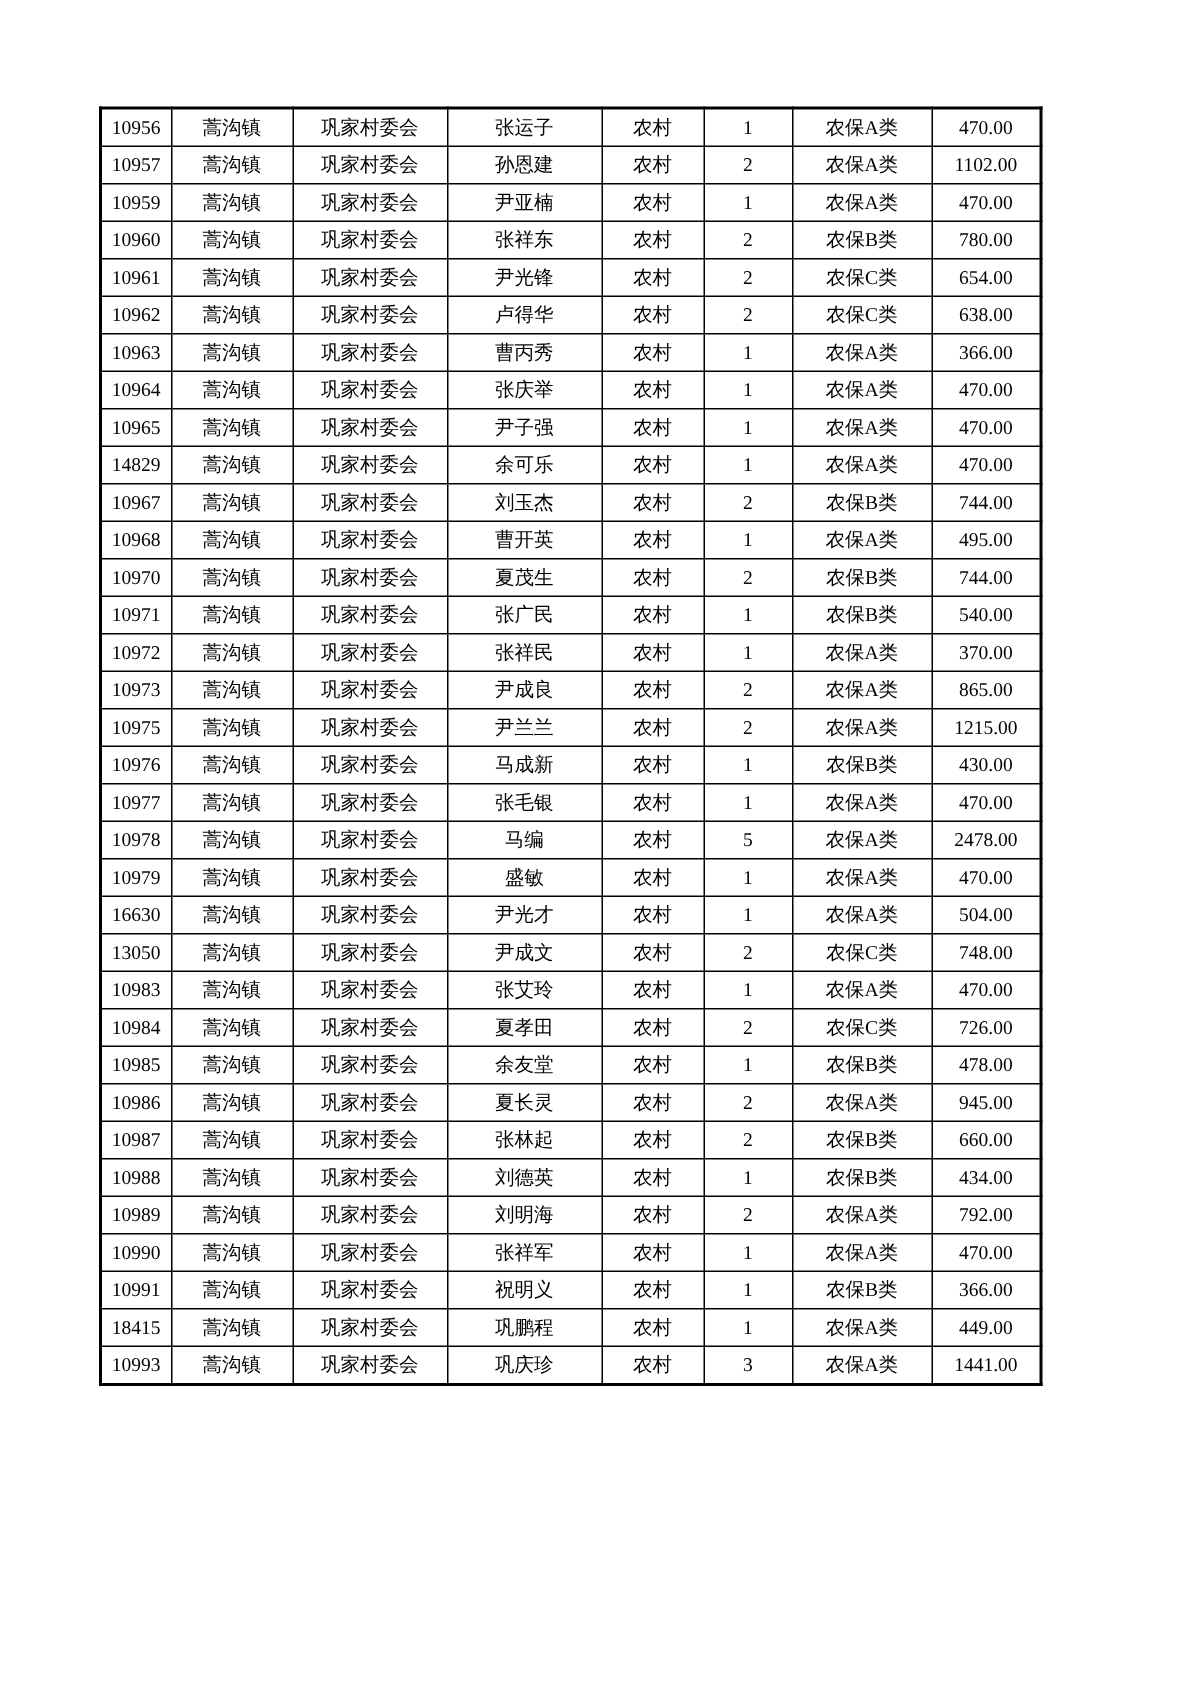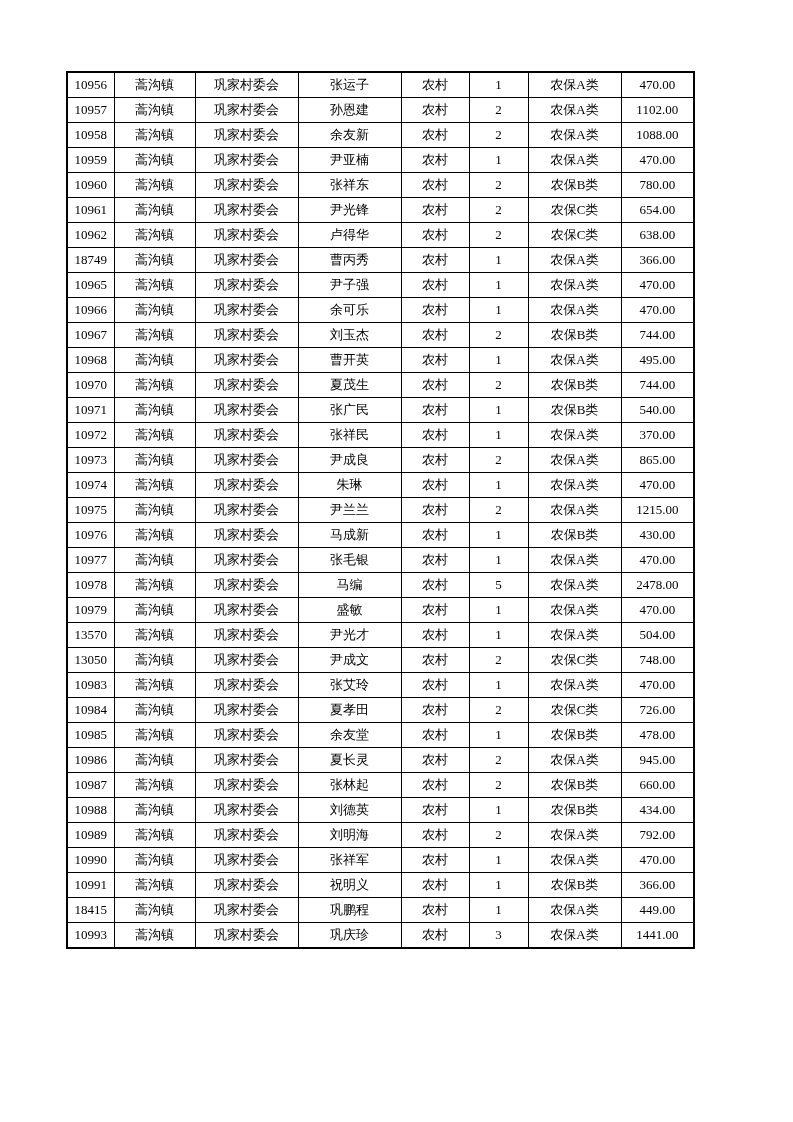--- a/index.html
+++ b/index.html
@@ -72,30 +72,20 @@
           <td>10957</td>
           <td>蒿沟镇</td>
           <td>巩家村委会</td>
           <td>孙恩建</td>
           <td>农村</td>
           <td>2</td>
           <td>农保A类</td>
           <td>1102.00</td>
         </tr>
         <tr>
-          <td>10958</td>
-          <td>蒿沟镇</td>
-          <td>巩家村委会</td>
-          <td>余友新</td>
-          <td>农村</td>
-          <td>2</td>
-          <td>农保A类</td>
-          <td>1088.00</td>
-        </tr>
-        <tr>
           <td>10959</td>
           <td>蒿沟镇</td>
           <td>巩家村委会</td>
           <td>尹亚楠</td>
           <td>农村</td>
           <td>1</td>
           <td>农保A类</td>
           <td>470.00</td>
         </tr>
         <tr>
@@ -122,41 +112,51 @@
           <td>10962</td>
           <td>蒿沟镇</td>
           <td>巩家村委会</td>
           <td>卢得华</td>
           <td>农村</td>
           <td>2</td>
           <td>农保C类</td>
           <td>638.00</td>
         </tr>
         <tr>
-          <td>18749</td>
+          <td>10963</td>
           <td>蒿沟镇</td>
           <td>巩家村委会</td>
           <td>曹丙秀</td>
           <td>农村</td>
           <td>1</td>
           <td>农保A类</td>
           <td>366.00</td>
         </tr>
         <tr>
+          <td>10964</td>
+          <td>蒿沟镇</td>
+          <td>巩家村委会</td>
+          <td>张庆举</td>
+          <td>农村</td>
+          <td>1</td>
+          <td>农保A类</td>
+          <td>470.00</td>
+        </tr>
+        <tr>
           <td>10965</td>
           <td>蒿沟镇</td>
           <td>巩家村委会</td>
           <td>尹子强</td>
           <td>农村</td>
           <td>1</td>
           <td>农保A类</td>
           <td>470.00</td>
         </tr>
         <tr>
-          <td>10966</td>
+          <td>14829</td>
           <td>蒿沟镇</td>
           <td>巩家村委会</td>
           <td>余可乐</td>
           <td>农村</td>
           <td>1</td>
           <td>农保A类</td>
           <td>470.00</td>
         </tr>
         <tr>
           <td>10967</td>
@@ -212,30 +212,20 @@
           <td>10973</td>
           <td>蒿沟镇</td>
           <td>巩家村委会</td>
           <td>尹成良</td>
           <td>农村</td>
           <td>2</td>
           <td>农保A类</td>
           <td>865.00</td>
         </tr>
         <tr>
-          <td>10974</td>
-          <td>蒿沟镇</td>
-          <td>巩家村委会</td>
-          <td>朱琳</td>
-          <td>农村</td>
-          <td>1</td>
-          <td>农保A类</td>
-          <td>470.00</td>
-        </tr>
-        <tr>
           <td>10975</td>
           <td>蒿沟镇</td>
           <td>巩家村委会</td>
           <td>尹兰兰</td>
           <td>农村</td>
           <td>2</td>
           <td>农保A类</td>
           <td>1215.00</td>
         </tr>
         <tr>
@@ -272,21 +262,21 @@
           <td>10979</td>
           <td>蒿沟镇</td>
           <td>巩家村委会</td>
           <td>盛敏</td>
           <td>农村</td>
           <td>1</td>
           <td>农保A类</td>
           <td>470.00</td>
         </tr>
         <tr>
-          <td>13570</td>
+          <td>16630</td>
           <td>蒿沟镇</td>
           <td>巩家村委会</td>
           <td>尹光才</td>
           <td>农村</td>
           <td>1</td>
           <td>农保A类</td>
           <td>504.00</td>
         </tr>
         <tr>
           <td>13050</td>

